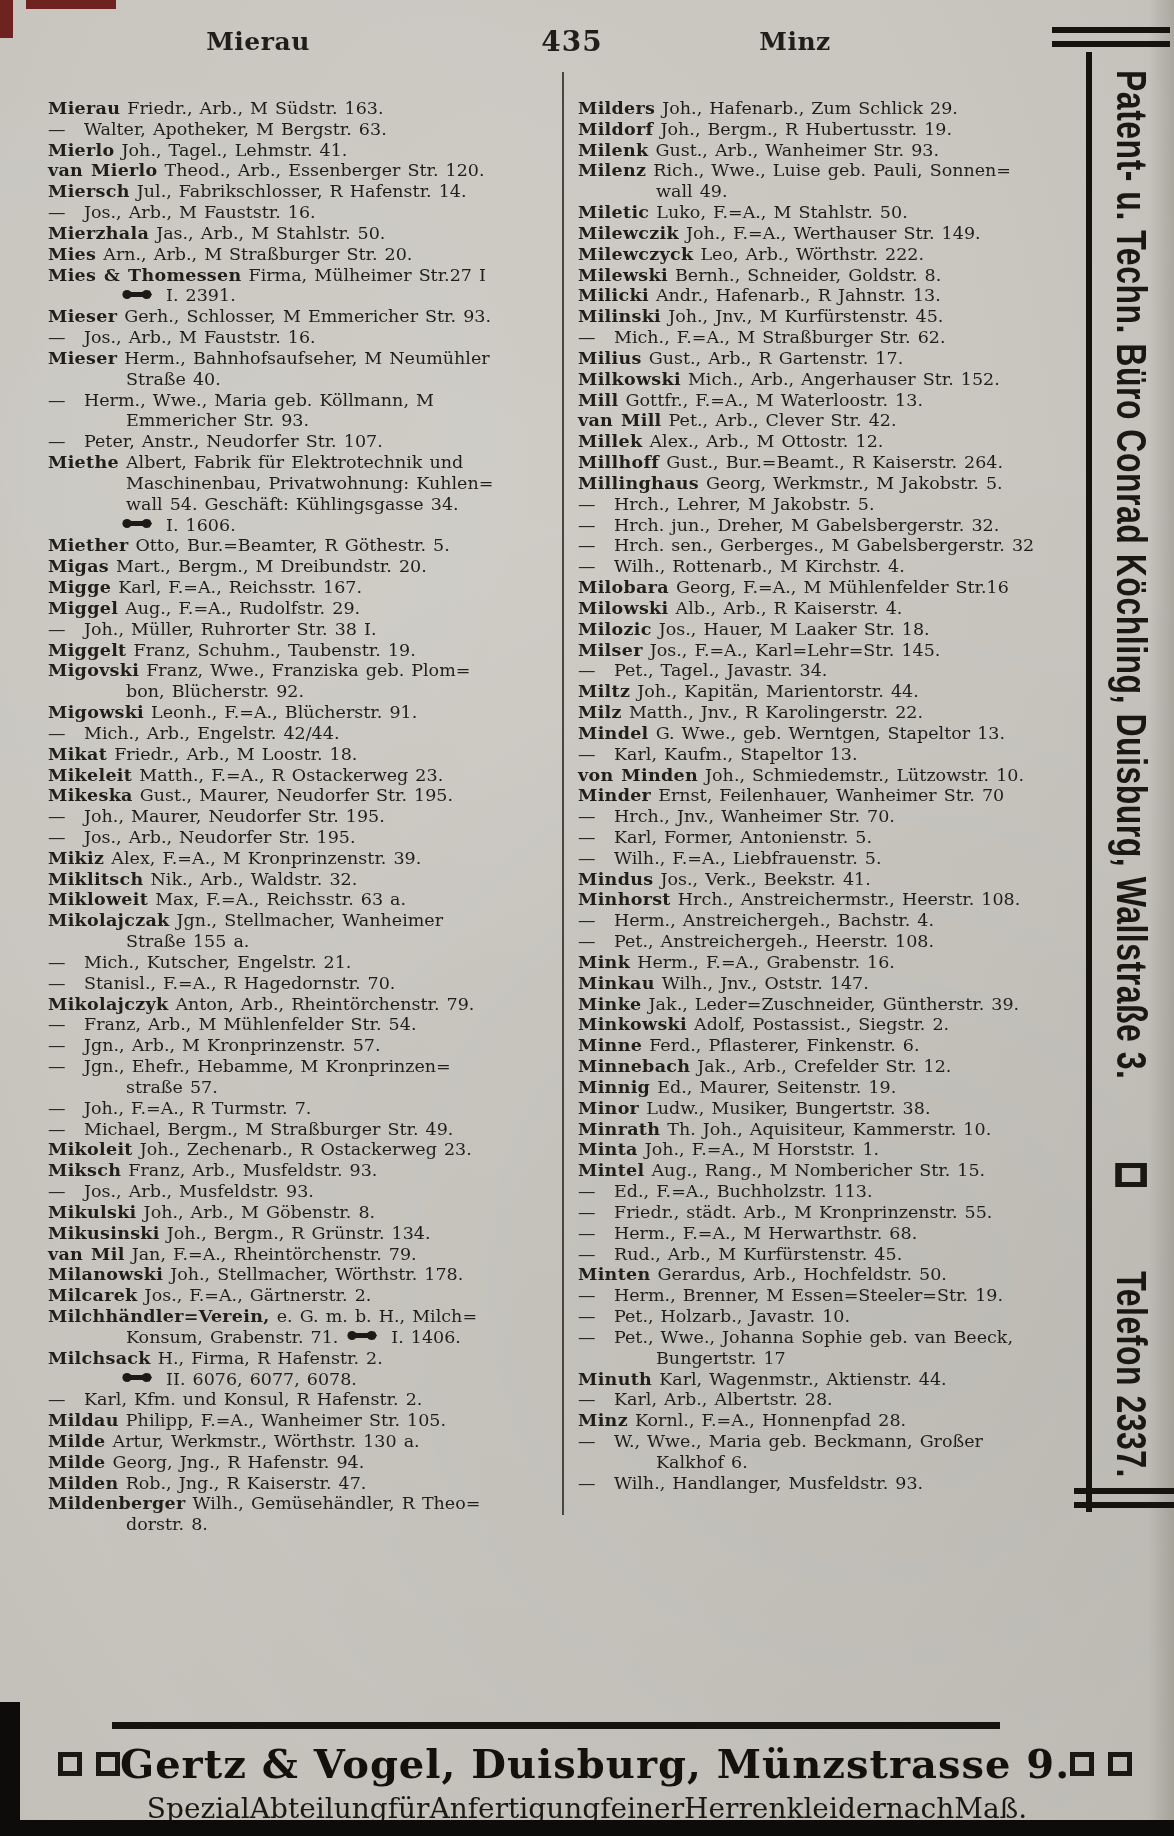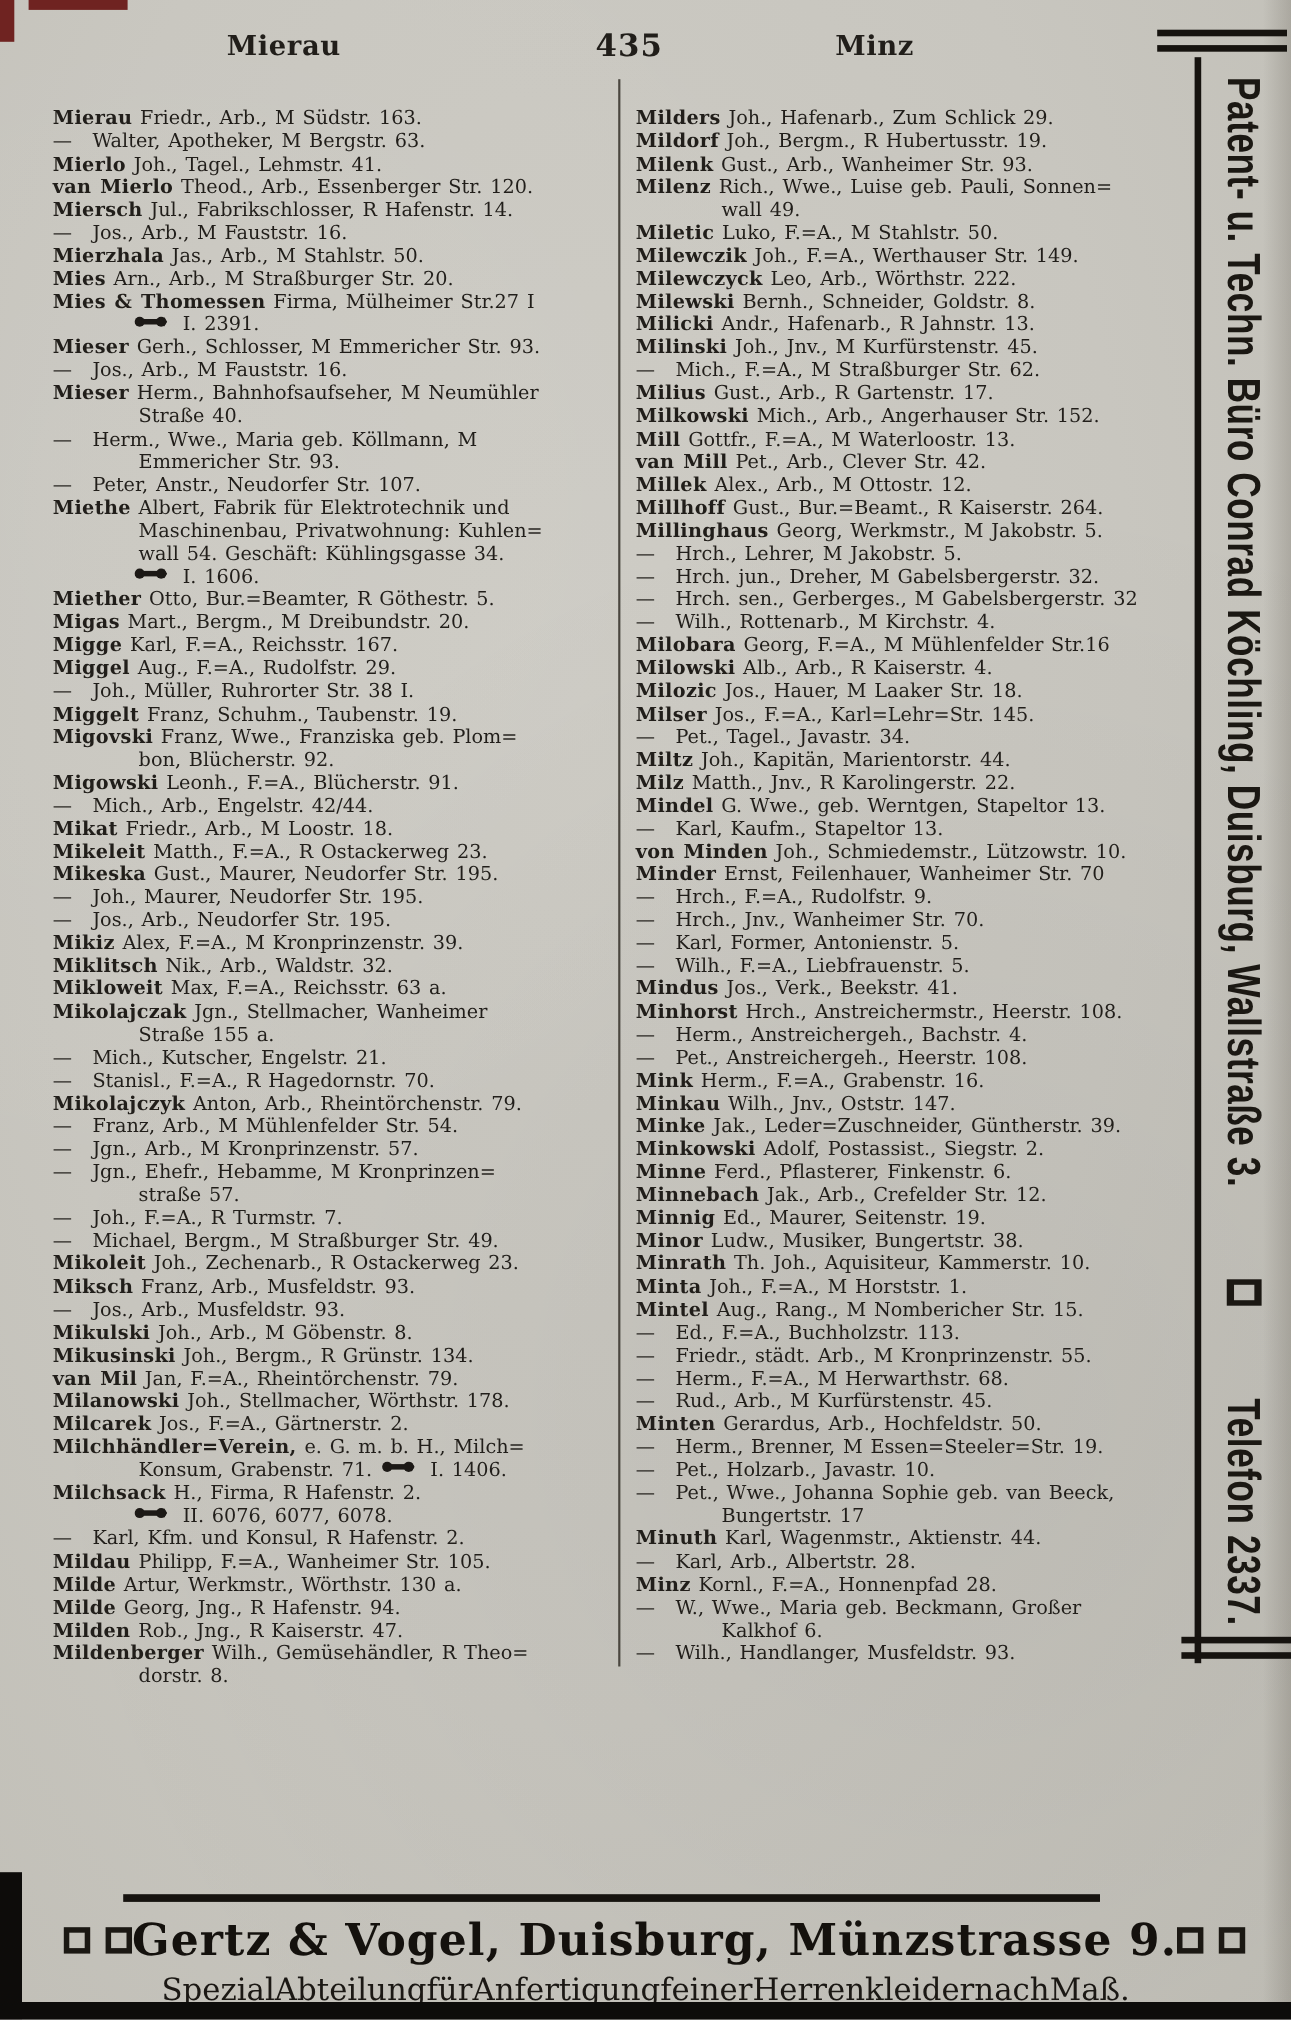--- a/index.html
+++ b/index.html
@@ -181,21 +181,20 @@
       <div class="line head"><span class="b">Milowski</span> Alb., Arb., R Kaiserstr. 4.</div>
       <div class="line head"><span class="b">Milozic</span> Jos., Hauer, M Laaker Str. 18.</div>
       <div class="line head"><span class="b">Milser</span> Jos., F.=A., Karl=Lehr=Str. 145.</div>
       <div class="line dash"><span class="dash-glyph">—</span>Pet., Tagel., Javastr. 34.</div>
       <div class="line head"><span class="b">Miltz</span> Joh., Kapitän, Marientorstr. 44.</div>
       <div class="line head"><span class="b">Milz</span> Matth., Jnv., R Karolingerstr. 22.</div>
       <div class="line head"><span class="b">Mindel</span> G. Wwe., geb. Werntgen, Stapeltor 13.</div>
       <div class="line dash"><span class="dash-glyph">—</span>Karl, Kaufm., Stapeltor 13.</div>
       <div class="line head"><span class="b">von Minden</span> Joh., Schmiedemstr., Lützowstr. 10.</div>
       <div class="line head"><span class="b">Minder</span> Ernst, Feilenhauer, Wanheimer Str. 70</div>
-      <div class="line dash"><span class="dash-glyph">—</span>Hrch., F.=A., Rudolfstr. 9.</div>
       <div class="line dash"><span class="dash-glyph">—</span>Hrch., Jnv., Wanheimer Str. 70.</div>
       <div class="line dash"><span class="dash-glyph">—</span>Karl, Former, Antonienstr. 5.</div>
       <div class="line dash"><span class="dash-glyph">—</span>Wilh., F.=A., Liebfrauenstr. 5.</div>
       <div class="line head"><span class="b">Mindus</span> Jos., Verk., Beekstr. 41.</div>
       <div class="line head"><span class="b">Minhorst</span> Hrch., Anstreichermstr., Heerstr. 108.</div>
       <div class="line dash"><span class="dash-glyph">—</span>Herm., Anstreichergeh., Bachstr. 4.</div>
       <div class="line dash"><span class="dash-glyph">—</span>Pet., Anstreichergeh., Heerstr. 108.</div>
       <div class="line head"><span class="b">Mink</span> Herm., F.=A., Grabenstr. 16.</div>
       <div class="line head"><span class="b">Minkau</span> Wilh., Jnv., Oststr. 147.</div>
       <div class="line head"><span class="b">Minke</span> Jak., Leder=Zuschneider, Güntherstr. 39.</div>

